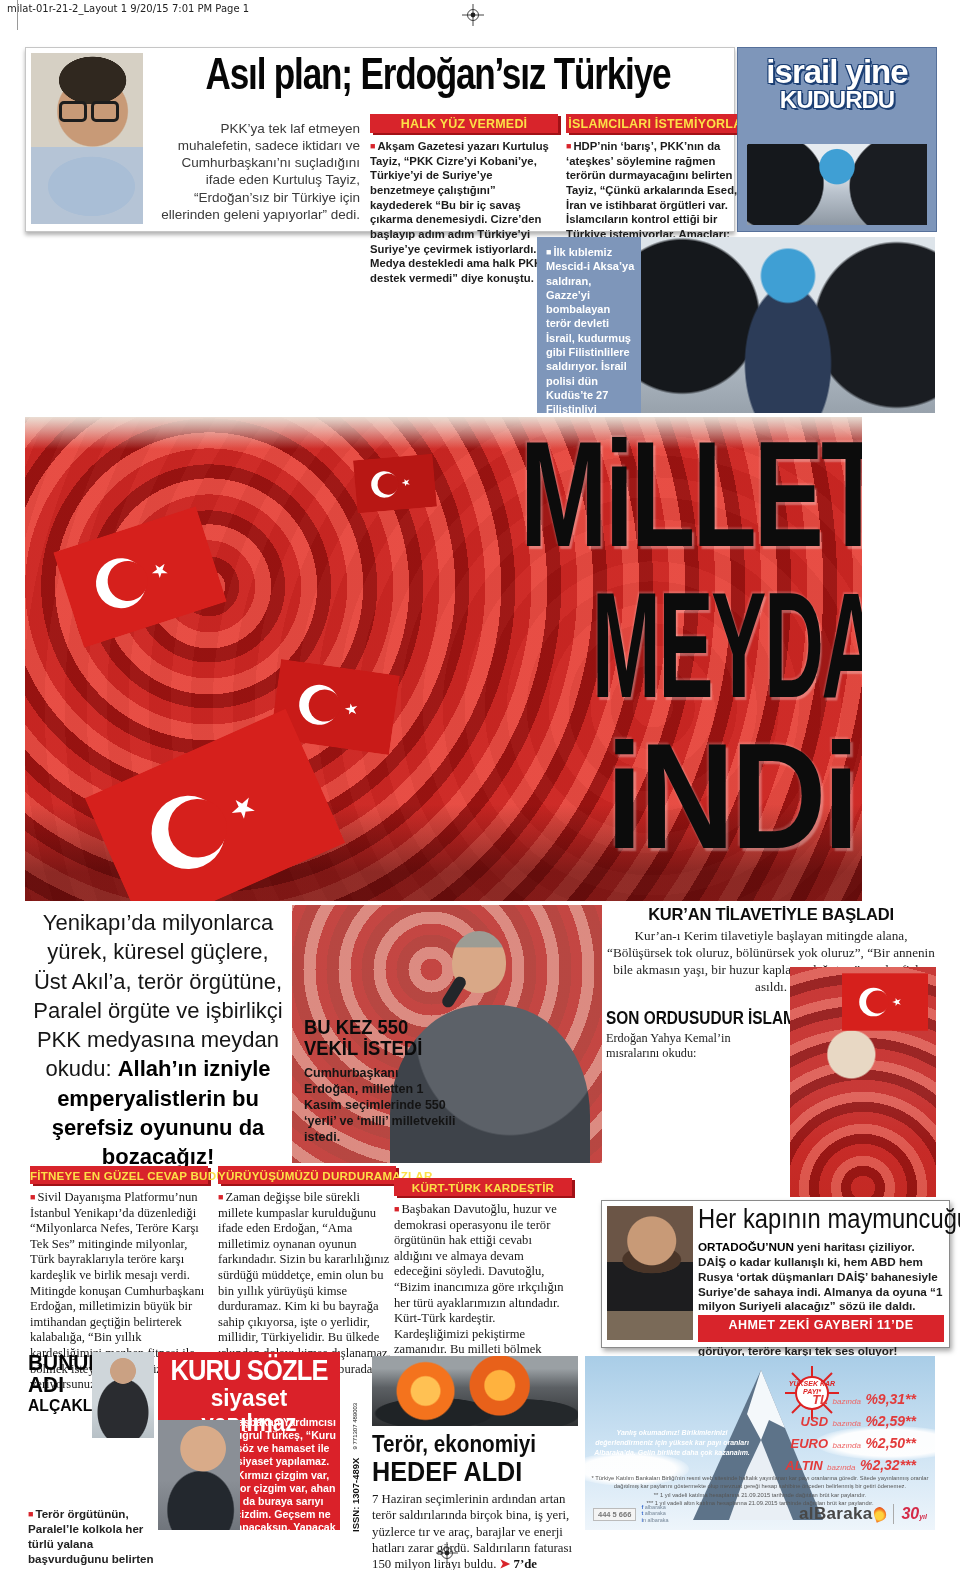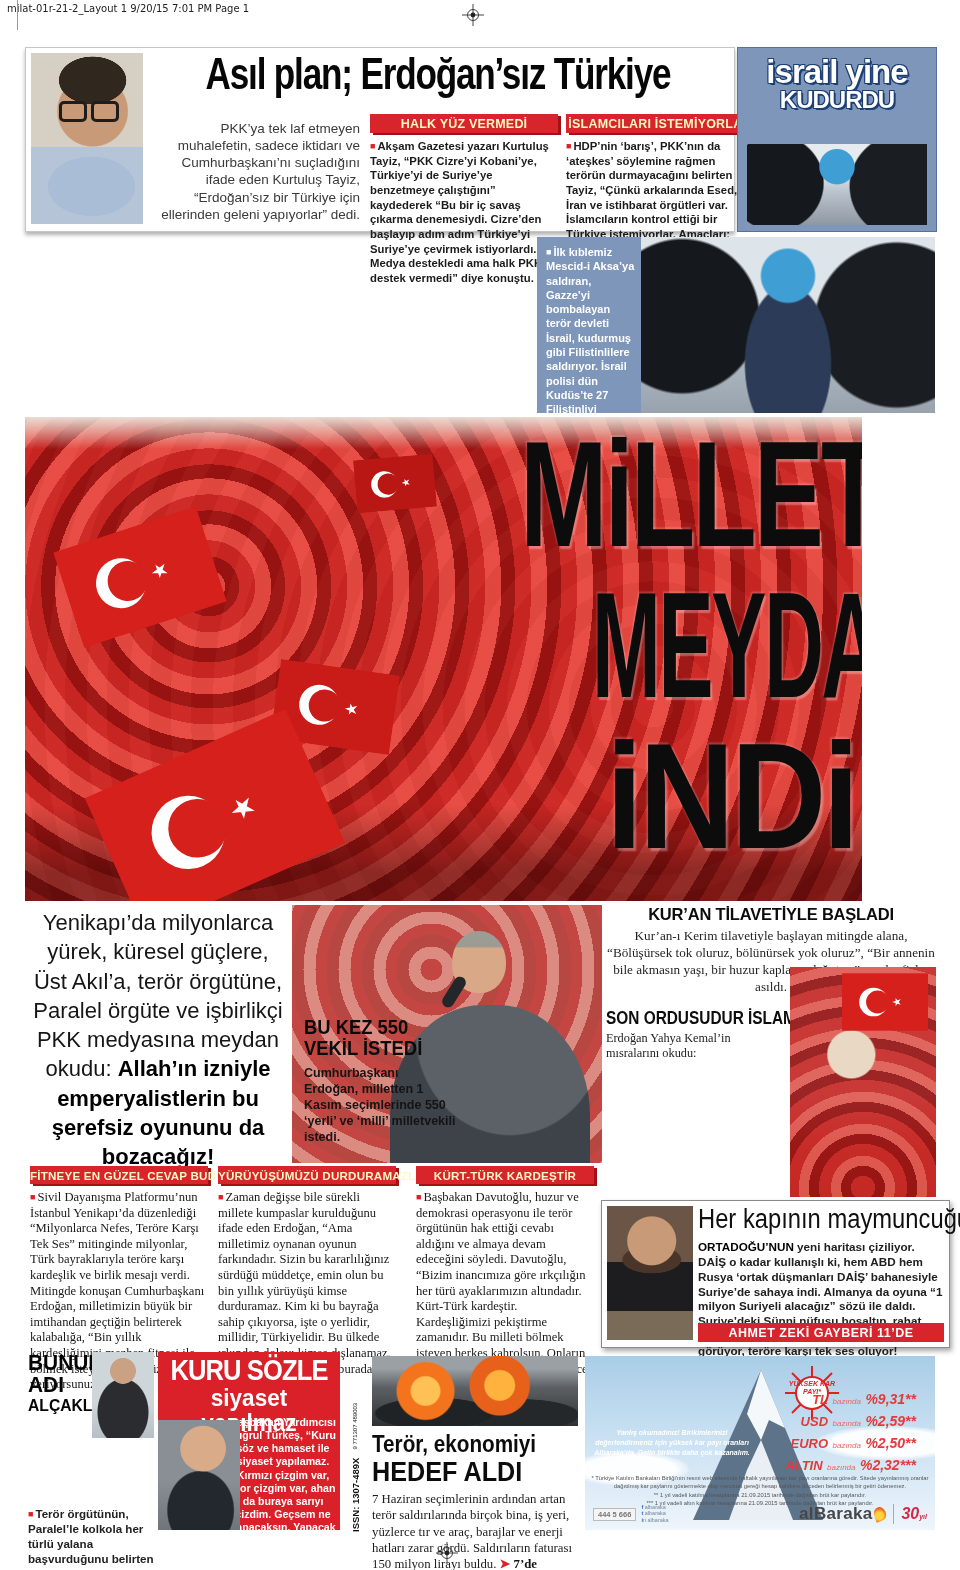--- a/index.html
+++ b/index.html
@@ -22,21 +22,21 @@
       radial-gradient(circle at 55% 34%,#c89a77 0 27%,rgba(0,0,0,0) 28%),
       radial-gradient(ellipse 44px 30px at 54% 78%,#a9bed6 0 98%,rgba(0,0,0,0) 100%),
       linear-gradient(180deg,#d6d0c4 0 55%,#b5c4d6 55% 100%);}
   .lens{position:absolute;width:22px;height:15px;border:3px solid #1d1d1d;border-radius:5px;}
   .lens.l{left:28px;top:48px;} .lens.r{left:60px;top:48px;}
   .top-headline{position:absolute;left:118px;top:0px;width:588px;height:64px;display:flex;align-items:flex-start;justify-content:center;}
   .top-headline span{font-size:45px;font-weight:900;letter-spacing:-1.5px;color:#070707;white-space:nowrap;transform:scaleX(.78);transform-origin:center;}
   .col-intro{position:absolute;left:128px;top:72px;width:206px;font-size:13.5px;line-height:1.27;color:#3a3a3a;text-align:right;}
   .ncol{position:absolute;top:66px;width:188px;}
   .ncol.c2{left:344px;} .ncol.c3{left:540px;}
-  .redbar{background:#d8242b;color:#fef9c3;font-size:12.5px;font-weight:800;text-align:center;padding:3px 0 2px;letter-spacing:.2px;box-shadow:3px 2px 0 #a11116;margin-bottom:6px;white-space:nowrap;}
+  .redbar{background:#d8242b;color:#fde047;font-size:12.5px;font-weight:800;text-align:center;padding:3px 0 2px;letter-spacing:.2px;box-shadow:3px 2px 0 #a11116;margin-bottom:6px;white-space:nowrap;}
   .ncol .txt{font-size:11.3px;font-weight:700;line-height:1.3;color:#1b1b1b;}
   .bullet{color:#d8242b;font-size:9px;vertical-align:1px;padding-right:2px;}
   .bullet.white{color:#fff;}
   .ozlem{display:inline-block;margin-top:5px;background:#d8242b;color:#fff;font-size:12px;font-weight:800;padding:3px 12px 2px;box-shadow:3px 2px 0 #a11116;}
 
   
   .israil-box{position:absolute;left:737px;top:47px;width:198px;height:183px;background:#7e96ba;border:1px solid #56709a;overflow:hidden;}
   .israil-box .t{display:block;text-align:center;color:#fff;font-weight:900;letter-spacing:-1px;line-height:1.0;
     text-shadow:2px 2px 0 #1c3f74,-1px -1px 0 #1c3f74,1px -1px 0 #1c3f74,-1px 1px 0 #1c3f74;}
   .israil-box .t1{font-size:33px;margin-top:7px;}
@@ -101,35 +101,35 @@
   .photo-woman{position:absolute;left:184px;top:62px;width:146px;height:230px;overflow:hidden;
     background:
       radial-gradient(circle at 42% 38%,#e8d8c4 0 14%,rgba(0,0,0,0) 15%),
       radial-gradient(circle at 44% 42%,#c89a77 0 8%,rgba(0,0,0,0) 9%),
       repeating-radial-gradient(circle at 50% 96%,rgba(200,40,36,.9) 0 12px,rgba(150,18,16,.9) 12px 22px,rgba(226,90,80,.9) 22px 32px),
       linear-gradient(180deg,#c9d7e3 0 55%,#b44 80%,#932 100%);}
   .photo-woman .flag{left:52px;top:6px;}
 
   
   .news-col{position:absolute;top:1166px;width:178px;}
-  .news-col.n1{left:30px;} .news-col.n2{left:218px;} .news-col.n3{left:416px;}
+  .news-col.n1{left:30px;} .news-col.n2{left:218px;} .news-col.n3{left:394px;margin-top:12px;}
   .news-col .redbar{font-size:11.6px;}
   .news-col .body{font-family:"Liberation Serif",serif;font-size:12.6px;line-height:1.24;color:#191919;}
 
   
   .card{position:absolute;left:601px;top:1200px;width:347px;height:146px;background:#fff;border:1px solid #8a8a8a;box-shadow:2px 3px 5px rgba(0,0,0,.35);}
   .photo-gayberi{position:absolute;left:5px;top:5px;width:86px;height:134px;
     background:
       radial-gradient(circle at 52% 26%,#c89a77 0 22%,rgba(0,0,0,0) 23%),
       radial-gradient(ellipse 30px 14px at 52% 40%,#4a3528 0 96%,rgba(0,0,0,0) 100%),
       linear-gradient(180deg,#6b5546 0 42%,#1d1d1f 42% 78%,#7a6a58 78% 100%);}
   .card-title{position:absolute;left:96px;top:3px;font-size:27px;font-weight:400;color:#101010;transform:scaleX(.88);transform-origin:left;white-space:nowrap;}
   .card-text{position:absolute;left:96px;top:39px;width:246px;font-size:11.7px;font-weight:700;color:#202020;line-height:1.27;}
   .card-text .lead{font-weight:900;color:#000;}
-  .card-footer{position:absolute;left:96px;right:5px;bottom:5px;background:#d8242b;color:#fff;font-size:12.5px;font-weight:800;text-align:center;padding:3px 0 2px;letter-spacing:.5px;}
+  .card-footer{position:absolute;left:96px;right:5px;bottom:5px;background:#d8242b;color:#fff;font-size:12.5px;font-weight:800;text-align:center;padding:3px 0 10px;letter-spacing:.5px;}
 
   
   .colA{position:absolute;left:28px;top:1352px;width:128px;}
   .colA .hline{display:block;font-weight:900;color:#050505;line-height:1.02;transform:scaleX(.95);transform-origin:left;}
   .colA .hl1,.colA .hl2{font-size:22px;} .colA .hl3{font-size:16.5px;}
   .photo-akdogan{position:absolute;left:64px;top:0;width:62px;height:86px;
     background:
       radial-gradient(circle at 50% 22%,#caa183 0 17%,rgba(0,0,0,0) 18%),
       radial-gradient(ellipse 26px 34px at 50% 70%,#2a2c30 0 96%,rgba(0,0,0,0) 100%),
       linear-gradient(180deg,#cfd6da 0 60%,#b7c0c6 100%);}

